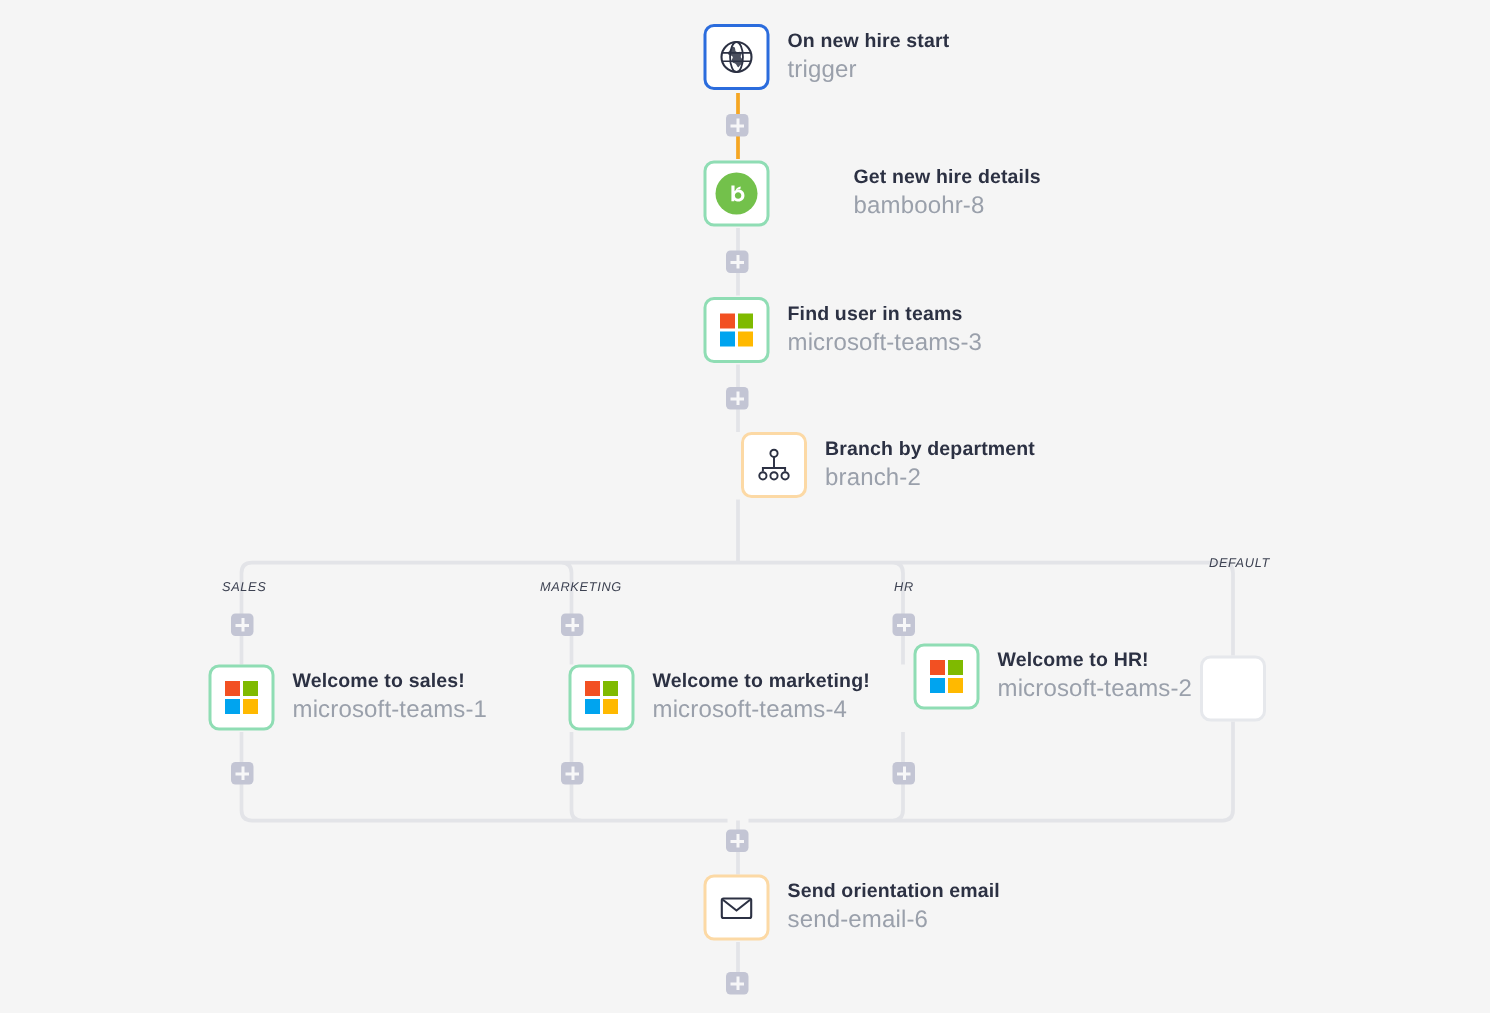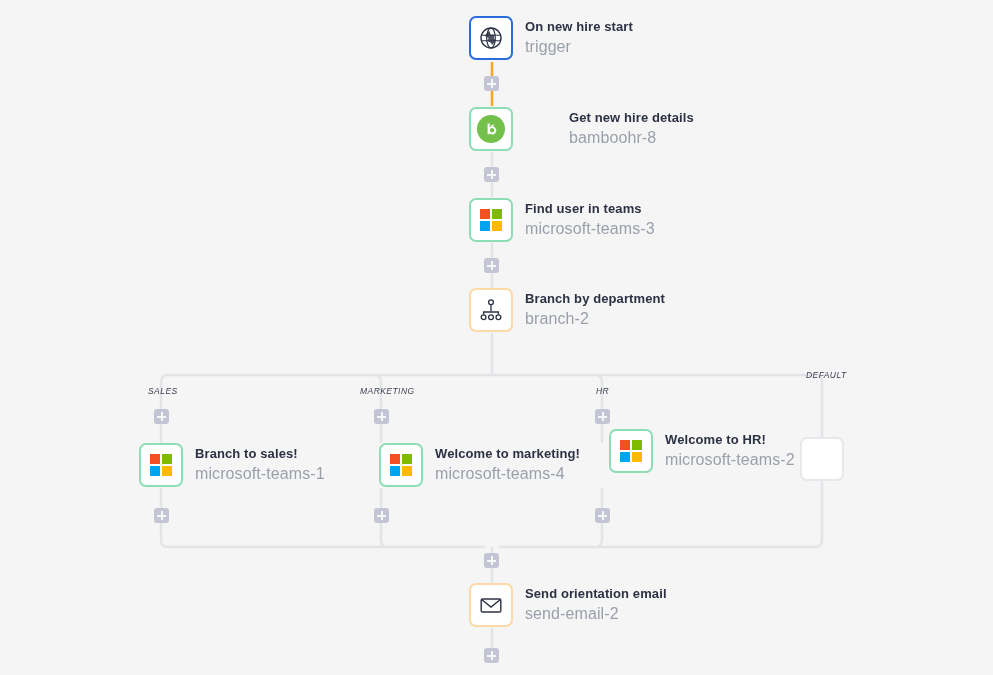--- a/index.html
+++ b/index.html
@@ -221,21 +221,21 @@
         <i class="ms-b"></i>
         <i class="ms-y"></i>
       </div>
     </div>
     <div class="node-text">
       <div class="node-title">Find user in teams</div>
       <div class="node-sub">microsoft-teams-3</div>
     </div>
   </div>
 
-  <div class="node" style="left:469px; top:288px;">
+  <div class="node" style="left:494px; top:288px;">
     <div class="node-box sel-orange">
       <svg width="26" height="26" viewBox="0 0 26 26">
         <circle cx="13" cy="5.2" r="2.4" fill="none" stroke="#2c3143" stroke-width="1.3"></circle>
         <line x1="13" y1="7.6" x2="13" y2="14.4" stroke="#2c3143" stroke-width="1.3"></line>
         <path d="M5.6 17.4 V15 H20.4 V17.4" fill="none" stroke="#2c3143" stroke-width="1.3"></path>
         <circle cx="5.6" cy="20.2" r="2.4" fill="none" stroke="#2c3143" stroke-width="1.3"></circle>
         <circle cx="13" cy="20.2" r="2.4" fill="none" stroke="#2c3143" stroke-width="1.3"></circle>
         <circle cx="20.4" cy="20.2" r="2.4" fill="none" stroke="#2c3143" stroke-width="1.3"></circle>
       </svg>
     </div>
@@ -253,21 +253,21 @@
   <div class="node" style="left:139px; top:443px;">
     <div class="node-box sel-green">
       <div class="ms-grid">
         <i class="ms-r"></i>
         <i class="ms-g"></i>
         <i class="ms-b"></i>
         <i class="ms-y"></i>
       </div>
     </div>
     <div class="node-text">
-      <div class="node-title">Branch to sales!</div>
+      <div class="node-title">Welcome to sales!</div>
       <div class="node-sub">microsoft-teams-1</div>
     </div>
   </div>
 
   <div class="node" style="left:359px; top:443px;padding-left:20px;">
     <div class="node-box sel-green">
       <div class="ms-grid">
         <i class="ms-r"></i>
         <i class="ms-g"></i>
         <i class="ms-b"></i>
@@ -301,21 +301,21 @@
 
   <div class="node" style="left:469px; top:583px;">
     <div class="node-box sel-orange">
       <svg width="26" height="26" viewBox="0 0 26 26">
         <rect x="3.2" y="7" width="19.6" height="13" rx="1.2" fill="none" stroke="#2c3143" stroke-width="1.4"></rect>
         <path d="M3.9 7.8 L13 15 L22.1 7.8" fill="none" stroke="#2c3143" stroke-width="1.4"></path>
       </svg>
     </div>
     <div class="node-text">
       <div class="node-title">Send orientation email</div>
-      <div class="node-sub">send-email-2</div>
+      <div class="node-sub">send-email-6</div>
     </div>
   </div>
 
   <div class="plus" style="left:484px; top:76px;"></div>
   <div class="plus" style="left:484px; top:167px;"></div>
   <div class="plus" style="left:484px; top:258px;"></div>
 
   <div class="plus" style="left:154px; top:409px;"></div>
   <div class="plus" style="left:374px; top:409px;"></div>
   <div class="plus" style="left:595px; top:409px;"></div>

